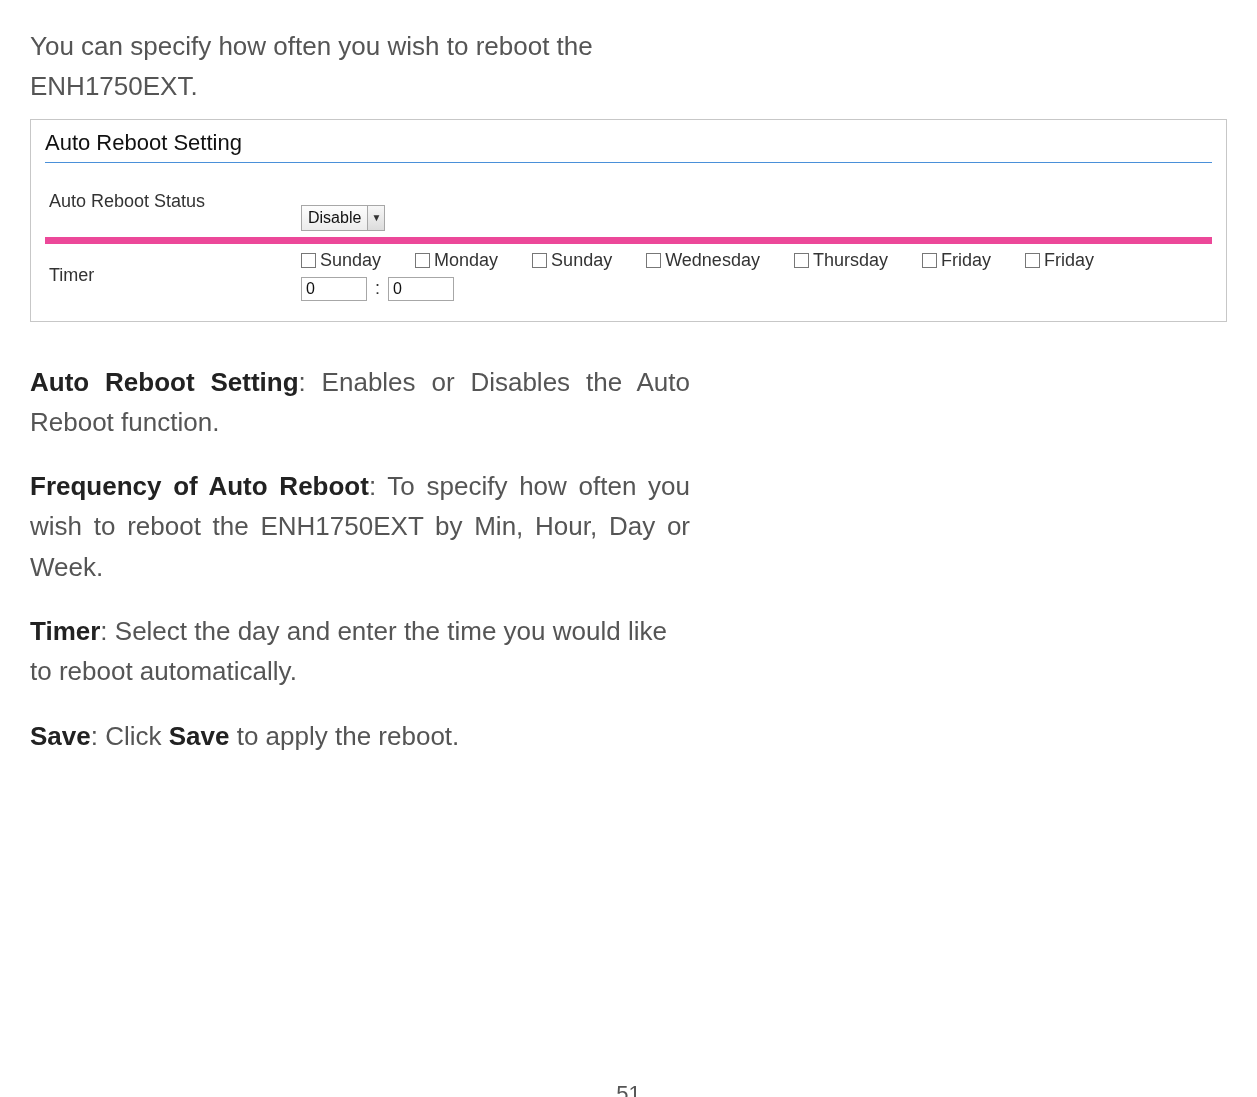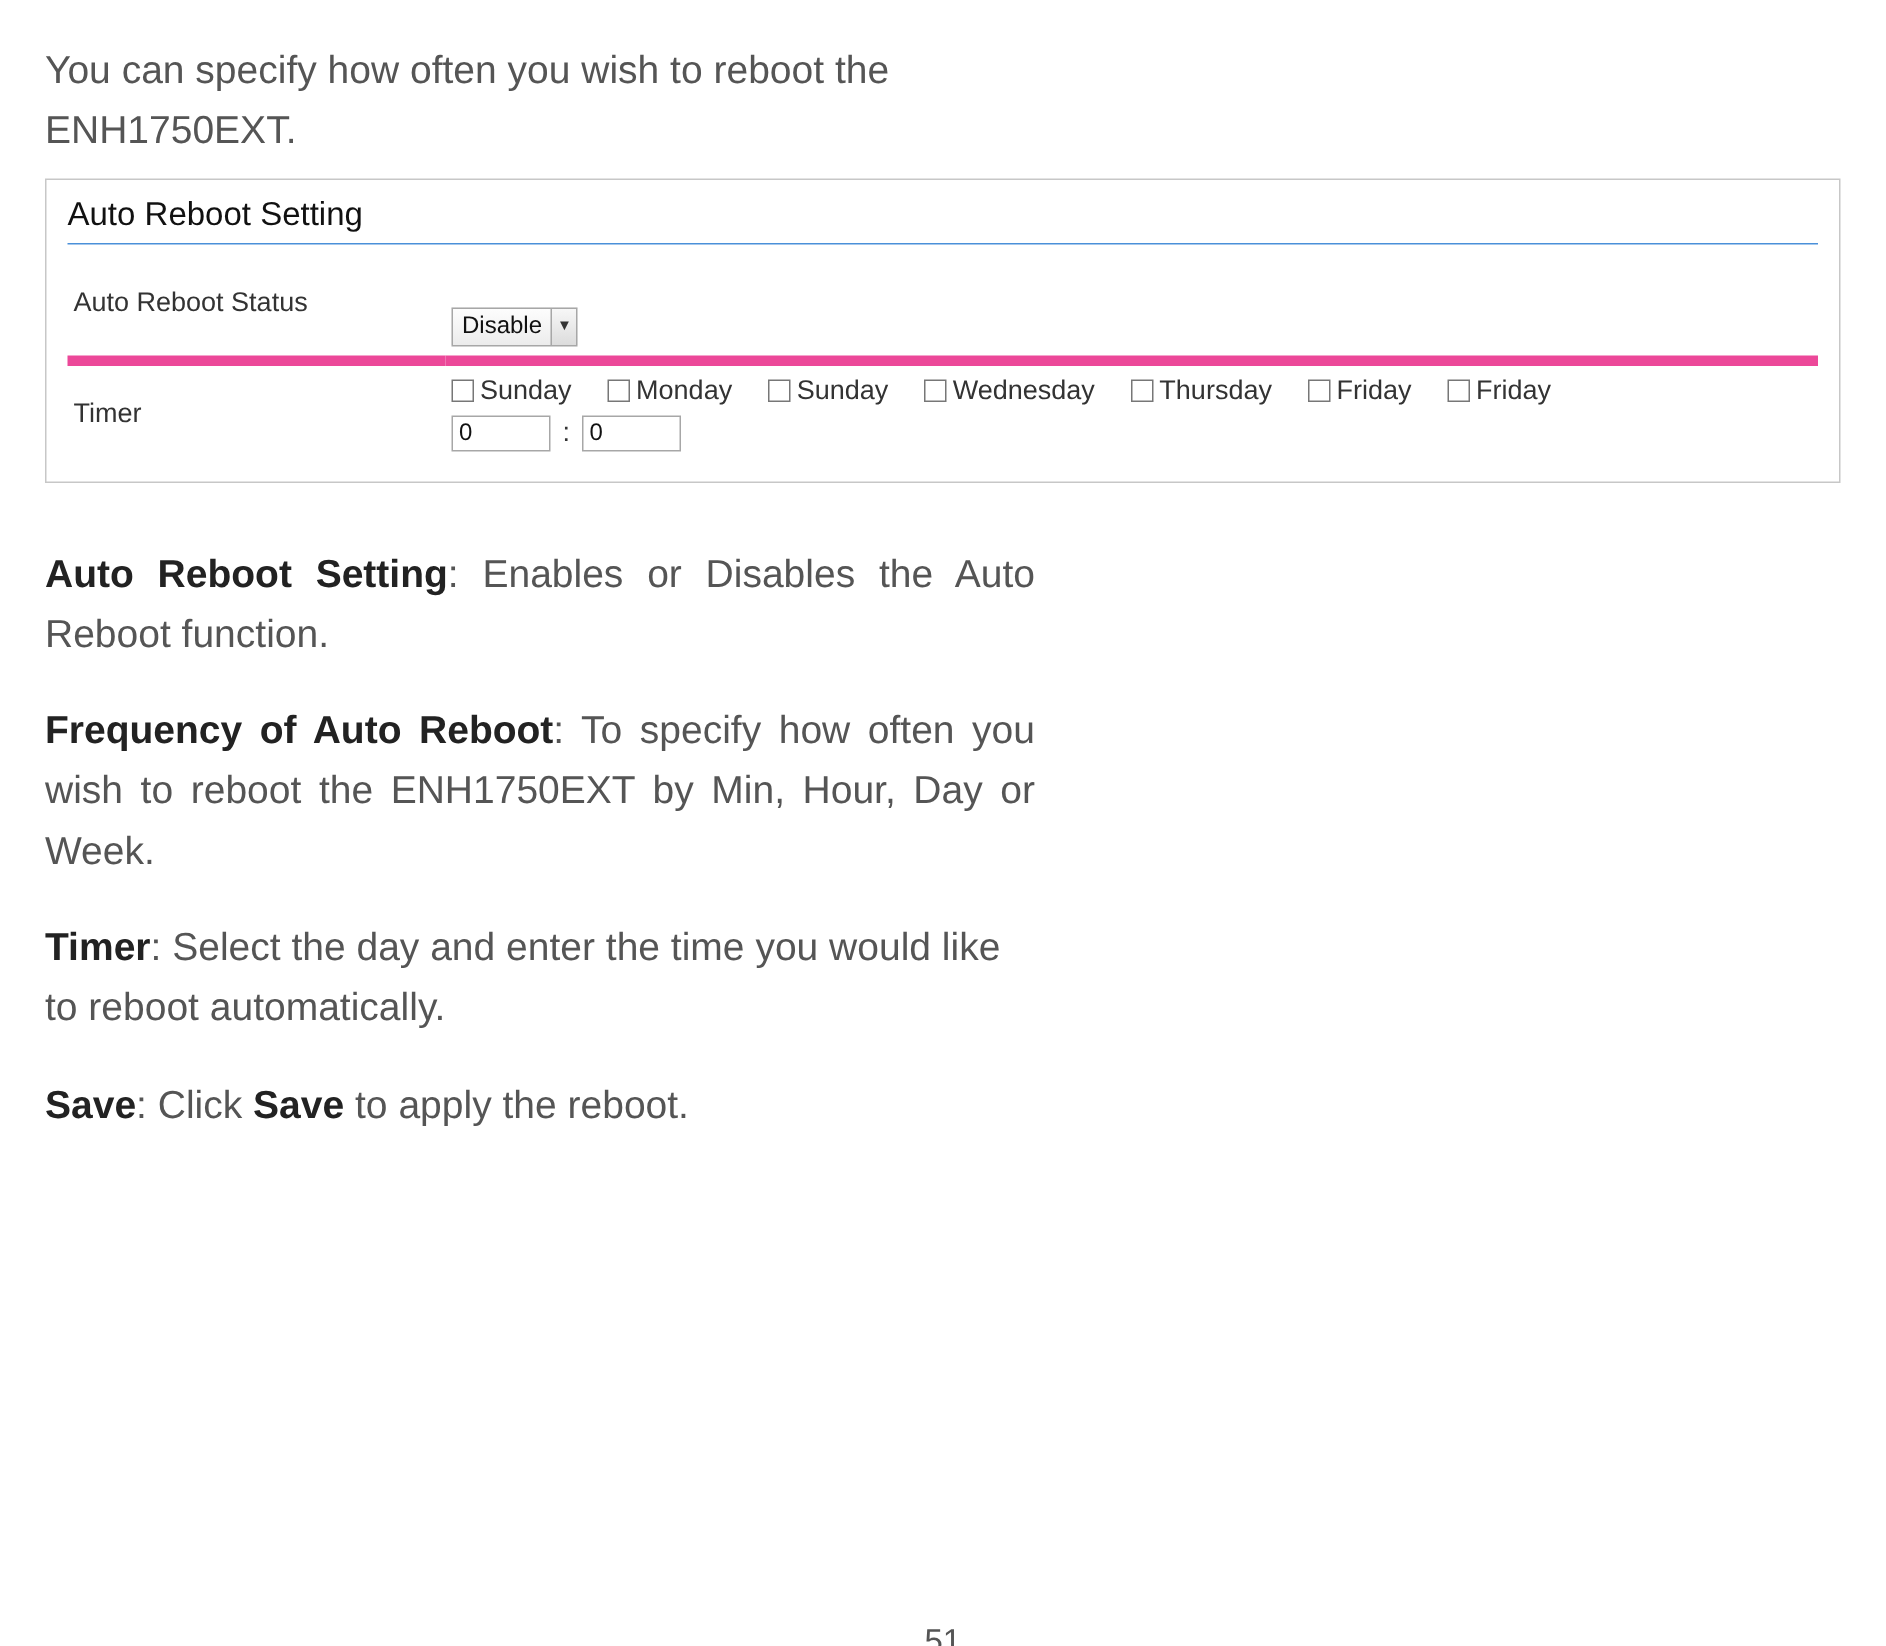--- a/index.html
+++ b/index.html
@@ -85,21 +85,21 @@
     height: 24px;
     display: flex;
     align-items: center;
     justify-content: center;
     color: #333;
     font-size: 10px;
   }
   .day-list {
     display: flex;
     flex-wrap: wrap;
-    gap: 24px;
+    gap: 34px;
     align-items: center;
     font-size: 18px;
   }
   .day-item {
     display: inline-flex;
     align-items: center;
     gap: 4px;
   }
   .chk {
     width: 13px;

